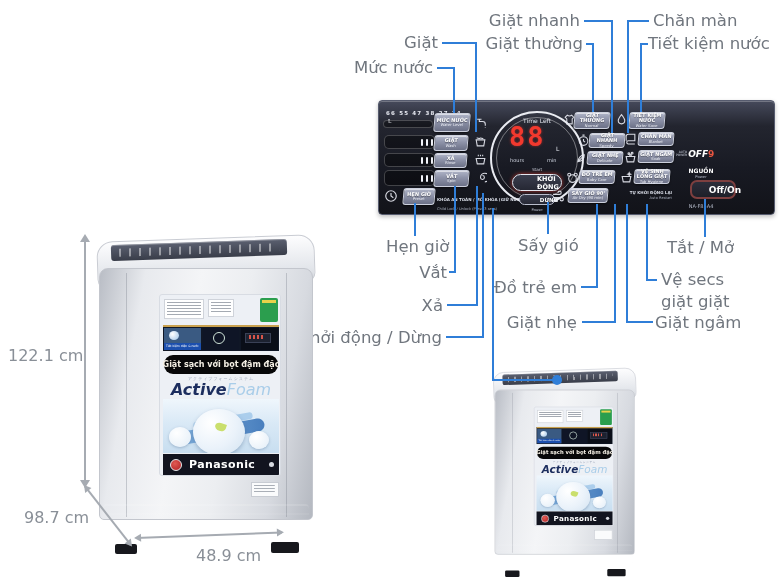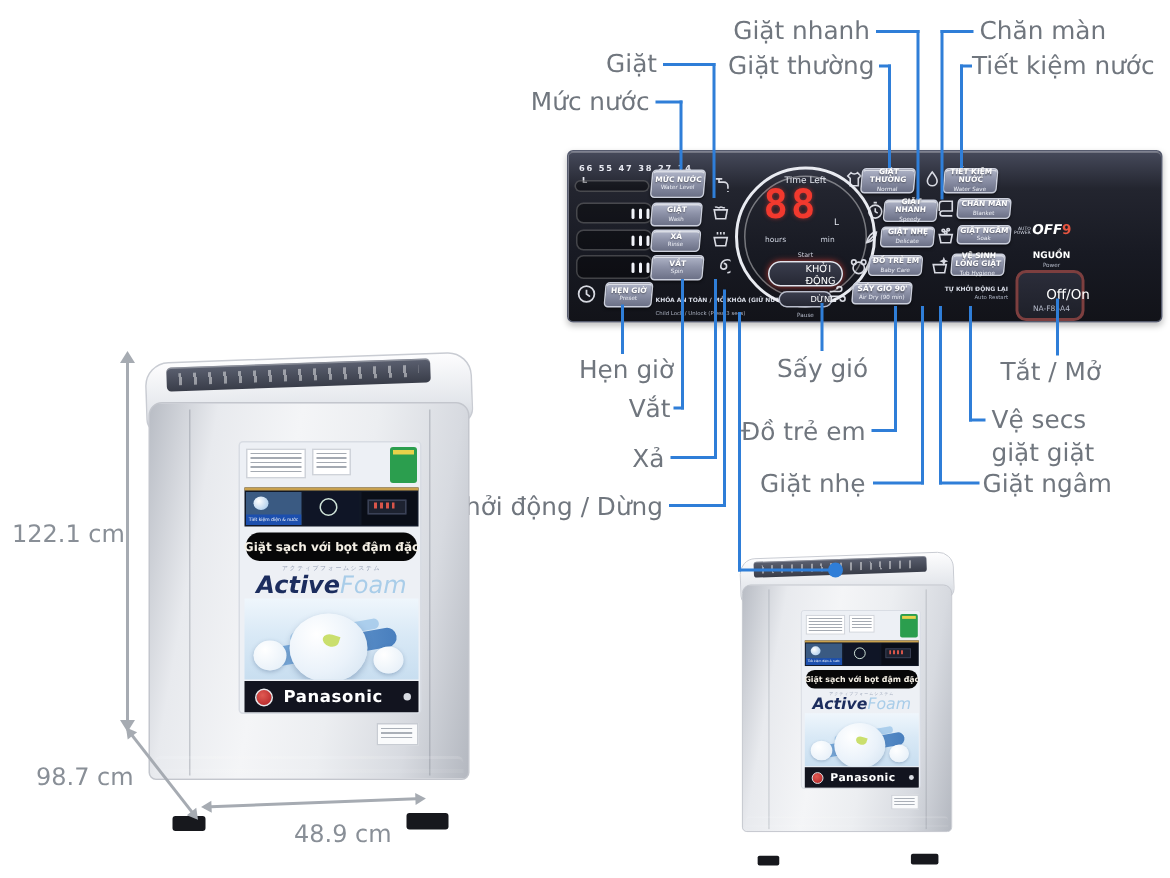--- a/index.html
+++ b/index.html
@@ -21,21 +21,21 @@
     background:linear-gradient(180deg,#b0b5c8 0%,#8d92a8 45%,#6c7187 100%);
     border:1px solid #ccd0dd;border-radius:3px;transform:skewX(-5deg);
     box-shadow:inset 0 1px 0 rgba(255,255,255,.55),0 1px 2px rgba(0,0,0,.55);}
   .pbtn .vn{position:static;font-size:5px;line-height:5.5px;font-weight:700;color:#fff;text-align:center;text-shadow:0 1px 1px rgba(0,0,0,.4);}
   .pbtn .en{position:static;font-size:3.8px;line-height:4.5px;color:#eef0f6;text-align:center;}
   .pico{width:13px;height:13px;opacity:.92;}
   .ptxt{white-space:nowrap;}
   .ring{border-radius:50%;}
   .seg{font-family:"DejaVu Sans Mono","Liberation Mono",monospace;font-weight:700;color:#f2392e;text-shadow:0 0 3px rgba(242,57,46,.55);}
   .darkbtn{display:flex;align-items:center;justify-content:center;background:linear-gradient(180deg,#3a3d4d,#262834);
-    border:1px solid #e4e6ee;border-radius:9px;color:#fff;font-weight:400;padding-left:24px;}
+    border:1px solid #e4e6ee;border-radius:9px;color:#fff;font-weight:700;padding-left:24px;}
   
   .machine{position:absolute;width:225px;height:318px;}
   .machine *{position:absolute;box-sizing:border-box;}
   .m-lid{left:2px;top:0;width:218px;height:48px;background:linear-gradient(180deg,#fdfdfe,#e3e6eb 70%,#d3d7dd);border:1px solid #c9ccd3;border-radius:16px 16px 10px 10px;transform:rotate(-2deg);}
   .m-strip{left:16px;top:4px;width:176px;height:16px;border-radius:3px;transform:rotate(-2deg);
     background:linear-gradient(180deg,#5b6070,#393d49);box-shadow:inset 0 1px 0 rgba(255,255,255,.3);overflow:hidden;}
   .m-strip-dots{left:8px;top:4px;width:160px;height:8px;background:repeating-linear-gradient(90deg,rgba(255,255,255,.45) 0 2px,transparent 2px 10px);}
   .m-body{left:4px;top:30px;width:214px;height:252px;border:1px solid #c3c6cd;border-radius:9px 9px 5px 5px;
     background:linear-gradient(100deg,#b9bdc5 0%,#e8eaee 18%,#f4f5f7 40%,#eceef1 60%,#d7dae0 82%,#b4b8c0 100%);}
   .m-seam1{left:26px;top:4px;width:1px;height:244px;background:rgba(120,126,138,.35);}
@@ -298,21 +298,21 @@
     <div style="left:297px;top:47px;width:50px;height:12px;display:flex;align-items:center;">
       <span style="position:static;font-size:3px;line-height:3.5px;color:#cfd4e0;text-align:right;margin-right:1px;">
         <span style="position:static;display:block;">AUTO</span>
         <span style="position:static;display:block;">POWER</span>
       </span>
       <span style="position:static;font-size:9px;font-weight:700;font-style:italic;color:#fff;">OFF</span>
       <span style="position:static;font-size:9px;font-weight:700;color:#e65540;">9</span>
     </div>
     <div class="ptxt" style="left:297px;top:66px;width:50px;text-align:center;font-size:6px;font-weight:700;color:#fff;">NGUỒN</div>
     <div class="ptxt" style="left:297px;top:73px;width:50px;text-align:center;font-size:3.8px;color:#b9bfce;">Power</div>
-    <div class="darkbtn" style="left:298px;top:79px;width:46px;height:34px;font-size:9px;border:2px solid #7d3f3f;border-radius:7px;background:linear-gradient(180deg,#2b2d3a,#1e2029);">Off/On</div>
+    <div class="darkbtn" style="left:311px;top:79px;width:46px;height:19px;font-size:9px;border:2px solid #7d3f3f;border-radius:7px;background:linear-gradient(180deg,#2b2d3a,#1e2029);">Off/On</div>
     <div class="ptxt" style="left:297px;top:102px;width:50px;text-align:center;font-size:5px;color:#b4bac9;">NA-F85A4</div>
   </div>
 
   <div class="machine" style="left:95px;top:238px;">
     <div class="m-lid"></div>
     <div class="m-strip">
         <div class="m-strip-dots"></div>
       </div>
     <div class="m-body">
         <div class="m-seam1"></div>

